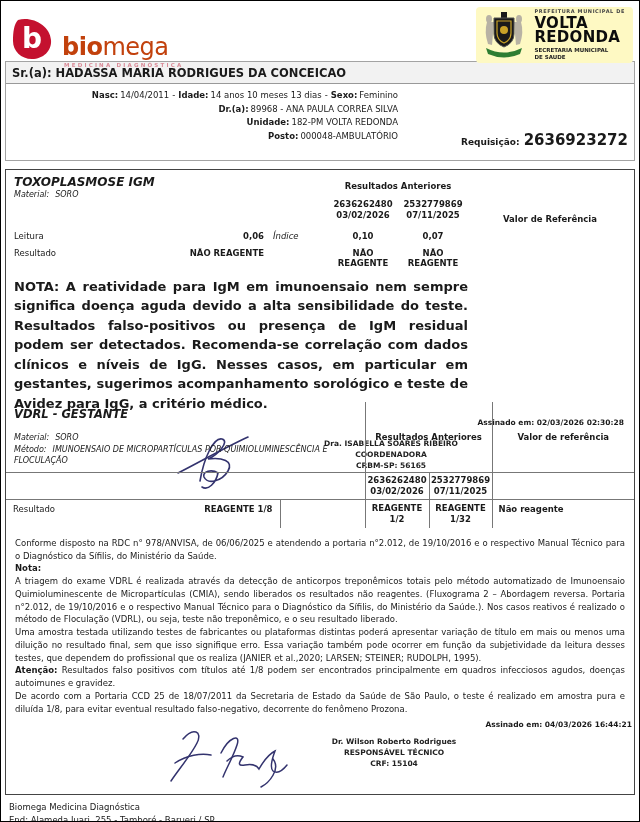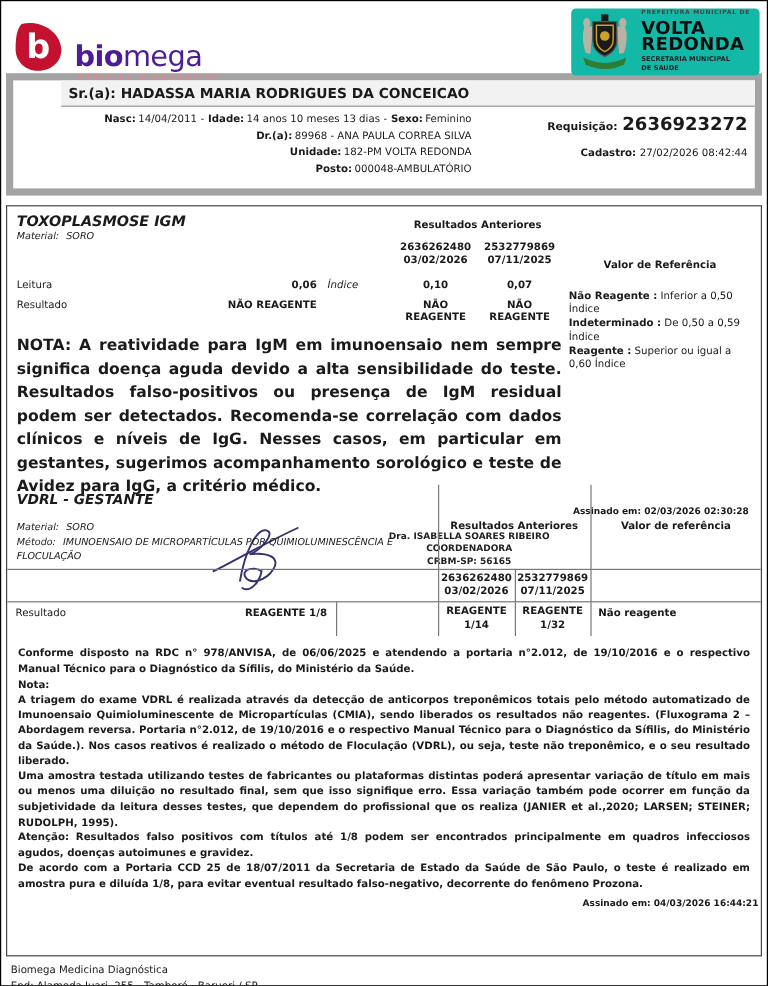--- a/index.html
+++ b/index.html
@@ -6,38 +6,38 @@
   html,body { width:640px; height:822px; }
   body {
     font-family:"DejaVu Sans", sans-serif;
     color:#1a1a1a; background:#fff;
     border:1px solid #000;
     overflow:hidden; position:relative;
   }
   
   .header { display:flex; justify-content:space-between; align-items:flex-start; padding:6px 6px 4px 8px; height:60px; }
   .bm-logo { display:flex; align-items:center; gap:7px; }
-  .bm-text .bm-name { font-size:24px; line-height:1; color:#4c1d95; letter-spacing:-0.5px;margin-top:28px; }
+  .bm-text .bm-name { font-size:24px; line-height:1; color:#c2410c; letter-spacing:-0.5px;margin-top:28px; }
   .bm-name .bold { font-weight:bold; }
   .bm-name .light { font-weight:normal; }
   .bm-tag { font-size:5.5px; letter-spacing:2.2px; color:#d98a96; margin-top:3px; margin-left:2px; font-weight:bold; }
-  .vr-logo { display:flex; align-items:center; gap:7px; background:#14b8a6; border-radius:4px; padding:4px 8px 4px 5px; height:56px; }
+  .vr-logo { display:flex; align-items:center; gap:7px; background:#fef9c3; border-radius:4px; padding:4px 8px 4px 5px; height:56px; }
   .vr-text { line-height:1; }
   .vr-small { font-size:5px; font-weight:bold; letter-spacing:0.6px; color:#444; margin-bottom:2px; }
   .vr-big { font-size:15px; font-weight:900; color:#0d0d0d; letter-spacing:0.3px; line-height:0.95; }
   .vr-sub { font-size:5.5px; font-weight:bold; color:#222; margin-top:3px; line-height:1.3; }
   
-  .patient-box { margin:0 4px; border:6px solid #a3a3a3;padding-left:40px; }
+  .patient-box { margin:0 4px; border:1px solid #a3a3a3; }
   .patient-title { font-weight:bold; font-size:11.5px; padding:4px 6px 3px; background:#f2f2f2; border-bottom:1px solid #999; }
   .patient-info { display:flex; padding:5px 6px 9px; font-size:8.5px; }
   .pi-left { flex:1; line-height:1.6;text-align:right; }
   .pi-left b { margin-right:2px; }
   .sep { margin:0 3px; }
   .pi-right { width:230px; text-align:right; }
-  .req-line { font-size:9px; font-weight:bold; margin-bottom:2px; }
+  .req-line { font-size:9px; font-weight:bold; margin-bottom:2px;margin-top:42px; }
   .req-num { font-size:15px; font-weight:bold; margin-left:4px; }
   .pr-line { margin-top:11px; font-size:8.5px; }
   .pr-line b { margin-right:3px; }
   
   .main-box { margin:8px 4px 0; border:1px solid #444; height:626px; display:flex; flex-direction:column; overflow:hidden; }
   
   .toxo { padding:5px 8px 0; height:232px; }
   .sec-title { font-weight:bold; font-style:italic; font-size:12px; }
   .meta { font-style:italic; font-size:8px; line-height:1.45; }
   .meta b { font-weight:normal; margin-right:6px; }
@@ -67,21 +67,21 @@
   .vdrl-table td { border:1px solid #777; vertical-align:top;margin-top:28px; }
   .v-head { padding:5px 8px; height:62px; }
   .v-title { font-weight:bold; font-style:italic; font-size:11.5px; margin-bottom:11px; }
   .v-hdr { text-align:center; vertical-align:middle !important; font-weight:bold; font-size:8.5px; }
   .v-id { text-align:center; font-weight:bold; font-size:8.5px; line-height:1.3; padding:2px 0; }
   .v-res1 { display:flex; justify-content:space-between; padding:4px 7px; font-size:8.5px; }
   .v-res1 .rv { font-weight:bold; }
   .v-resc { text-align:center; font-weight:bold; font-size:8.5px; line-height:1.3; padding:3px 0; vertical-align:middle !important; }
   .v-ref { font-weight:bold; font-size:8.5px; padding:4px 6px; }
   
-  .notes { padding:9px 9px 0; font-size:8.5px; line-height:1.5; text-align:justify;font-weight:bold; }
+  .notes { padding:9px 9px 0; font-size:8.5px; line-height:1.5; text-align:justify; }
   .notes .blk > b { display:block; }
   .sig2 { margin-right:8px; margin-top:-4px; }
   .signer2 { margin-top:8px; }
   
   .footer { padding:6px 8px 0; font-size:8.5px; line-height:1.5; }
 </style>
 </head>
 <body>
 
 <div class="header">
@@ -138,23 +138,20 @@
         <b>Unidade:</b><span>182-PM VOLTA REDONDA</span>
       </div>
       <div>
         <b>Posto:</b><span>000048-AMBULATÓRIO</span>
       </div>
     </div>
     <div class="pi-right">
       <div class="req-line">
         <span>Requisição:</span><span class="req-num">2636923272</span>
       </div>
-      <div class="pr-line">
-        <b>Cadastro:</b><span>27/02/2026 08:42:44</span>
-      </div>
     </div>
   </div>
 </div>
 
 <div class="main-box">
 
   <div class="toxo">
     <div class="sec-title">TOXOPLASMOSE IGM</div>
     <div class="meta">
       <b>Material:</b><span>SORO</span>
@@ -185,25 +182,20 @@
           <span class="c-val">NÃO REAGENTE</span>
           <span class="c-unit"></span>
           <span class="c-prev">NÃO REAGENTE</span>
           <span class="c-prev">NÃO REAGENTE</span>
         </div>
         <div class="toxo-note">NOTA: A reatividade para IgM em imunoensaio nem sempre significa doença aguda devido a alta sensibilidade do teste. Resultados falso-positivos ou presença de IgM residual podem ser detectados. Recomenda-se correlação com dados clínicos e níveis de IgG. Nesses casos, em particular em gestantes, sugerimos acompanhamento sorológico e teste de Avidez para IgG, a critério médico.</div>
       </div>
 
       <div class="toxo-refcol">
         <div class="refhdr">Valor de Referência</div>
-        <div class="refitems">
-          <b>Não Reagente :</b> <span>Inferior a 0,50 Índice</span><br>
-          <b>Indeterminado :</b> <span>De 0,50 a 0,59 Índice</span><br>
-          <b>Reagente :</b> <span>Superior ou igual a 0,60 Índice</span>
-        </div>
       </div>
     </div>
 
     <div class="signed">
       <span>Assinado em:</span> <span>02/03/2026 02:30:28</span>
     </div>
     <div class="sigrow">
       <svg class="sig1" width="100" height="64" viewBox="0 0 100 64">
         <g fill="none" stroke="#33336e" stroke-width="1.6" stroke-linecap="round">
           <path d="M18 44 C 34 36, 66 18, 88 8"></path>
@@ -251,21 +243,21 @@
       <td></td>
     </tr>
     <tr>
       <td>
         <div class="v-res1">
           <span>Resultado</span>
           <span class="rv">REAGENTE 1/8</span>
         </div>
       </td>
       <td></td>
-      <td class="v-resc">REAGENTE 1/14</td>
+      <td class="v-resc">REAGENTE 1/2</td>
       <td class="v-resc">REAGENTE 1/32</td>
       <td class="v-ref">Não reagente</td>
     </tr>
   </tbody>
     </table>
 
   <div class="notes">
     <div>Conforme disposto na RDC n° 978/ANVISA, de 06/06/2025 e atendendo a portaria n°2.012, de 19/10/2016 e o respectivo Manual Técnico para o Diagnóstico da Sífilis, do Ministério da Saúde.</div>
     <div class="blk">
       <b>Nota:</b><span>A triagem do exame VDRL é realizada através da detecção de anticorpos treponêmicos totais pelo método automatizado de Imunoensaio Quimioluminescente de Micropartículas (CMIA), sendo liberados os resultados não reagentes. (Fluxograma 2 – Abordagem reversa. Portaria n°2.012, de 19/10/2016 e o respectivo Manual Técnico para o Diagnóstico da Sífilis, do Ministério da Saúde.). Nos casos reativos é realizado o método de Floculação (VDRL), ou seja, teste não treponêmico, e o seu resultado liberado.</span>
@@ -273,20 +265,36 @@
     <div>Uma amostra testada utilizando testes de fabricantes ou plataformas distintas poderá apresentar variação de título em mais ou menos uma diluição no resultado final, sem que isso signifique erro. Essa variação também pode ocorrer em função da subjetividade da leitura desses testes, que dependem do profissional que os realiza (JANIER et al.,2020; LARSEN; STEINER; RUDOLPH, 1995).</div>
     <div>
       <b>Atenção:</b> <span>Resultados falso positivos com títulos até 1/8 podem ser encontrados principalmente em quadros infecciosos agudos, doenças autoimunes e gravidez.</span>
     </div>
     <div>De acordo com a Portaria CCD 25 de 18/07/2011 da Secretaria de Estado da Saúde de São Paulo, o teste é realizado em amostra pura e diluída 1/8, para evitar eventual resultado falso-negativo, decorrente do fenômeno Prozona.</div>
   </div>
 
   <div class="signed">
     <span>Assinado em:</span> <span>04/03/2026 16:44:21</span>
   </div>
+  <div class="sigrow">
+    <svg class="sig2" width="140" height="66" viewBox="0 0 140 66">
+      <g fill="none" stroke="#33336e" stroke-width="1.5" stroke-linecap="round">
+        <path d="M26 14 C 36 2, 46 6, 40 18 C 34 30, 22 44, 14 56"></path>
+        <path d="M18 38 C 30 30, 44 28, 54 30"></path>
+        <path d="M64 28 C 72 12, 84 8, 80 20 C 76 32, 70 42, 66 52"></path>
+        <path d="M70 36 q 8 -8 16 -4 q -8 10 2 8 q 10 -2 14 4 q 8 -14 16 -18 q -6 16 -2 20 q 6 4 14 -6"></path>
+        <path d="M116 34 C 124 44, 112 58, 104 62"></path>
+      </g>
+    </svg>
+    <div class="signer signer2">
+      <div>Dr. Wilson Roberto Rodrigues</div>
+      <div>RESPONSÁVEL TÉCNICO</div>
+      <div>CRF: 15104</div>
+    </div>
+  </div>
 
 </div>
 
 <div class="footer">
   <div>Biomega Medicina Diagnóstica</div>
   <div>End: Alameda Juari, 255 - Tamboré - Barueri / SP</div>
 
 </div>
 
 </body></html>

